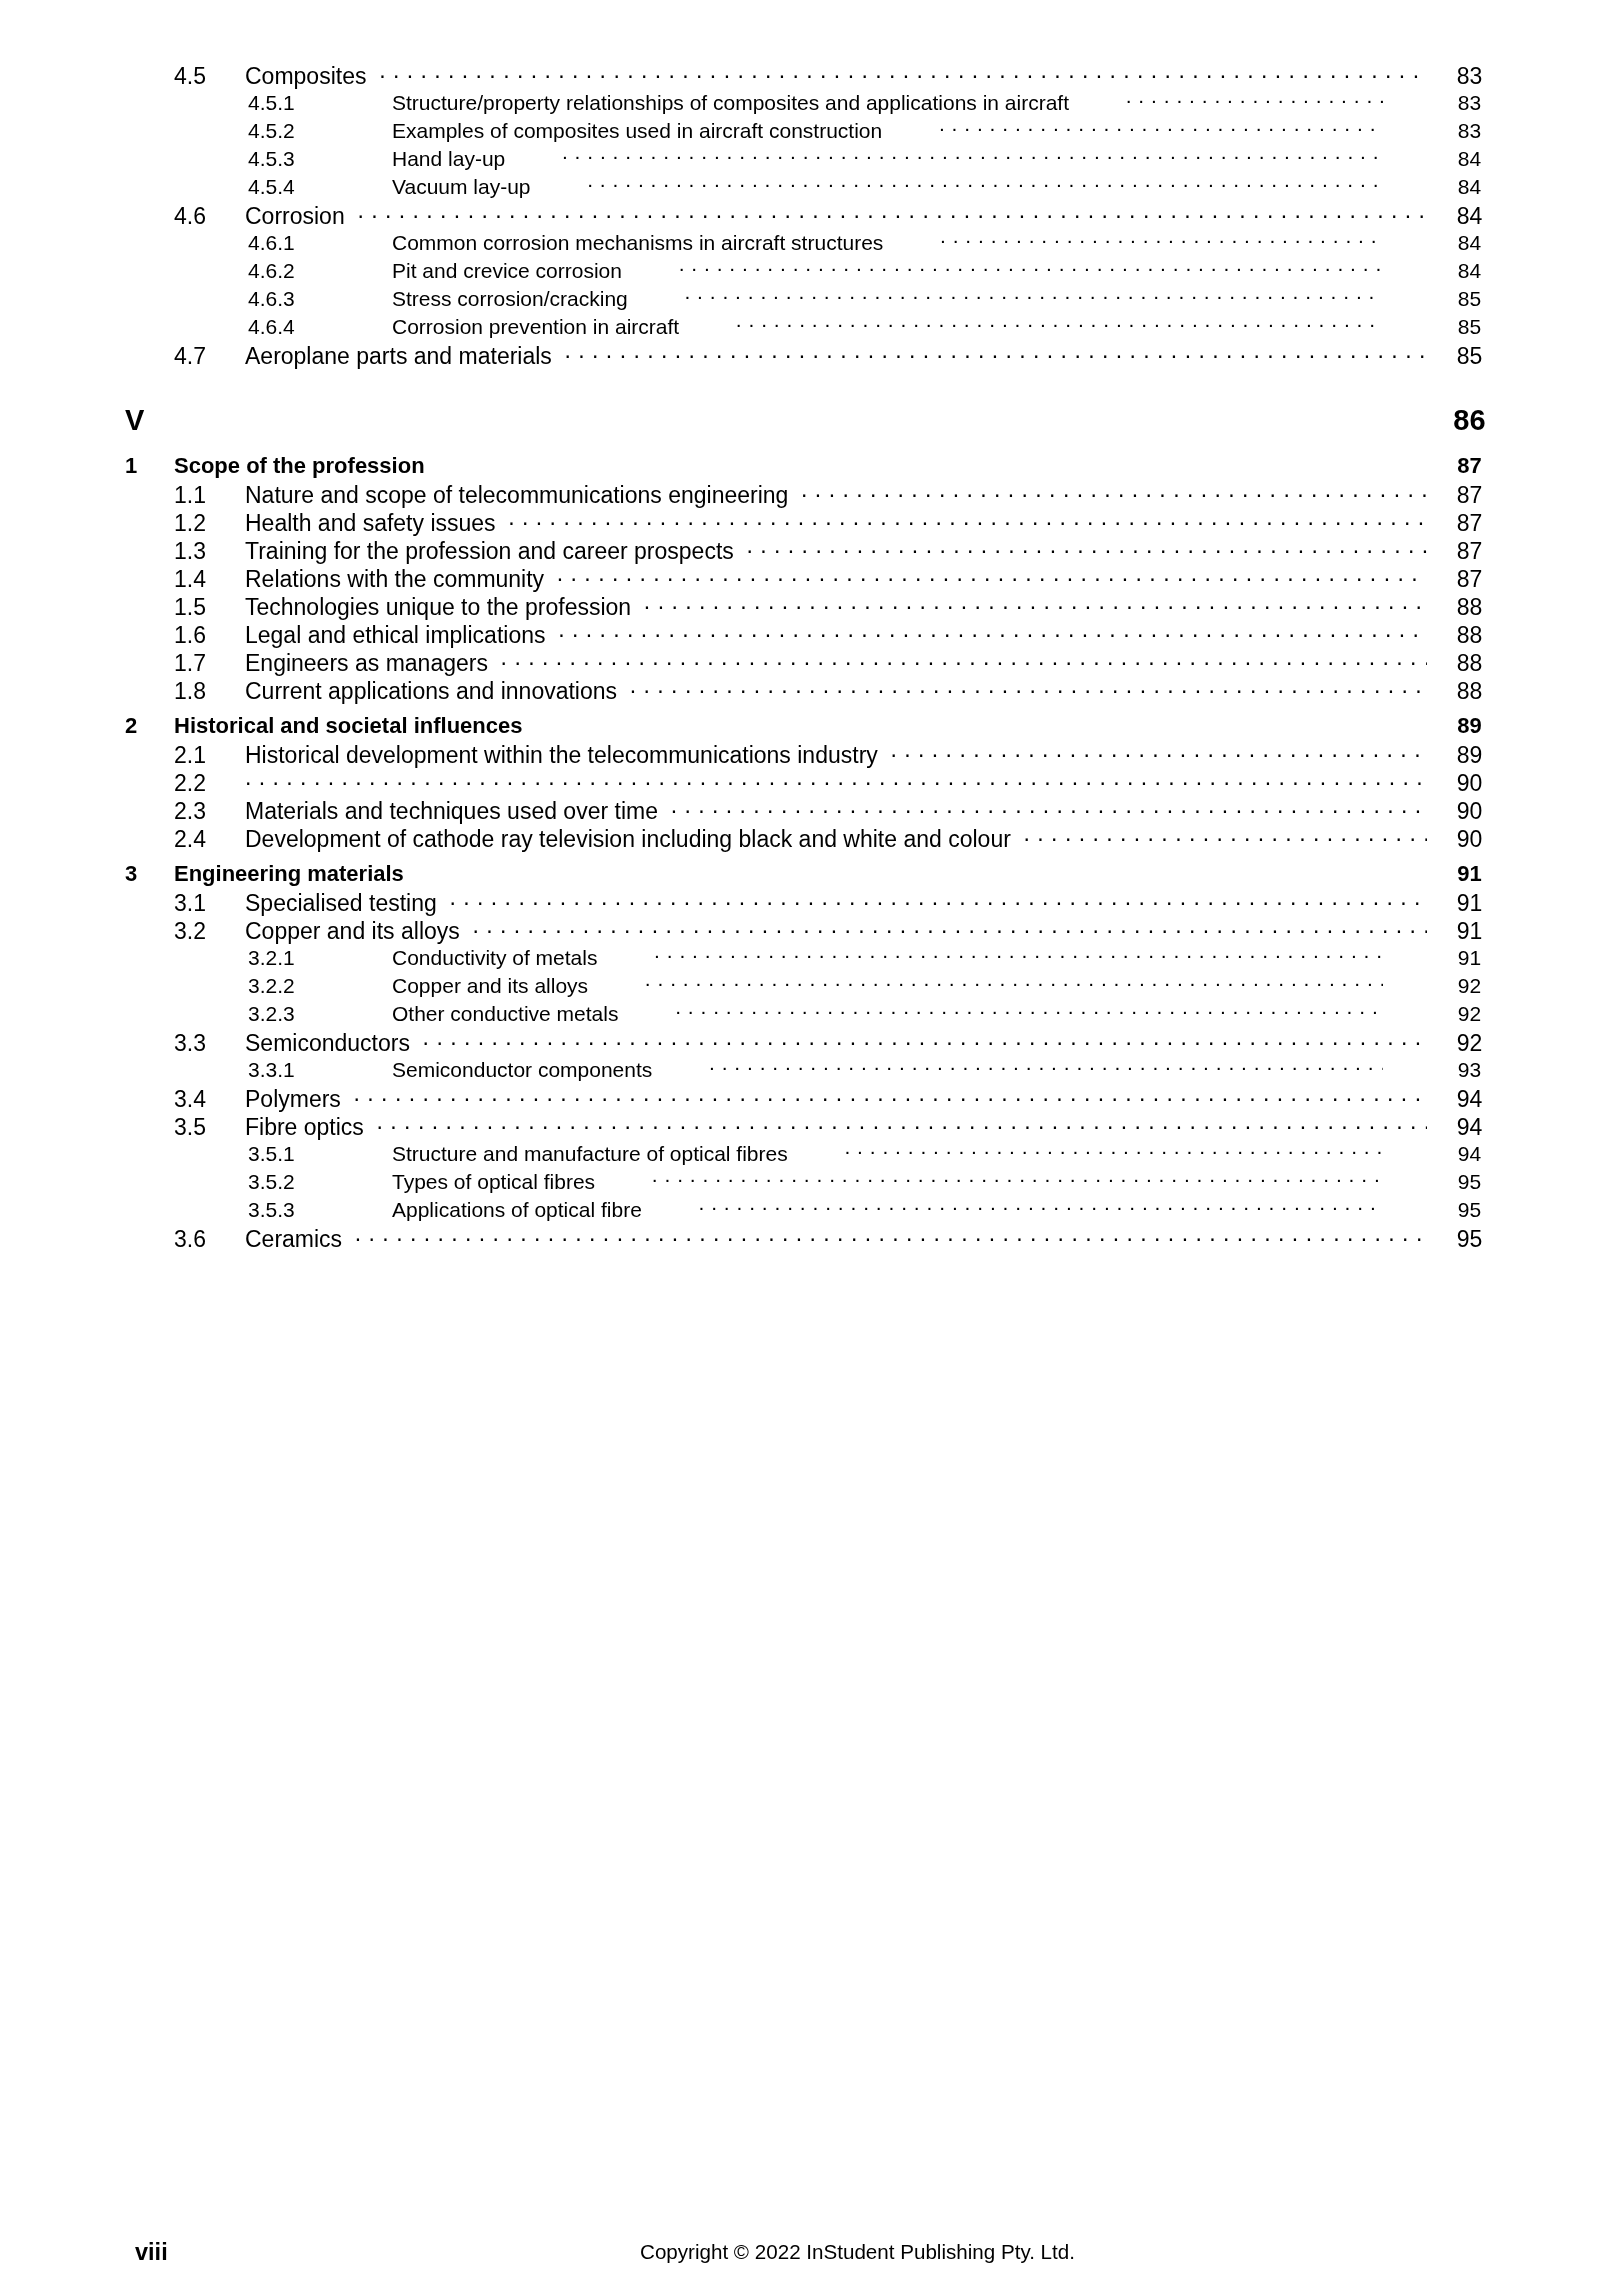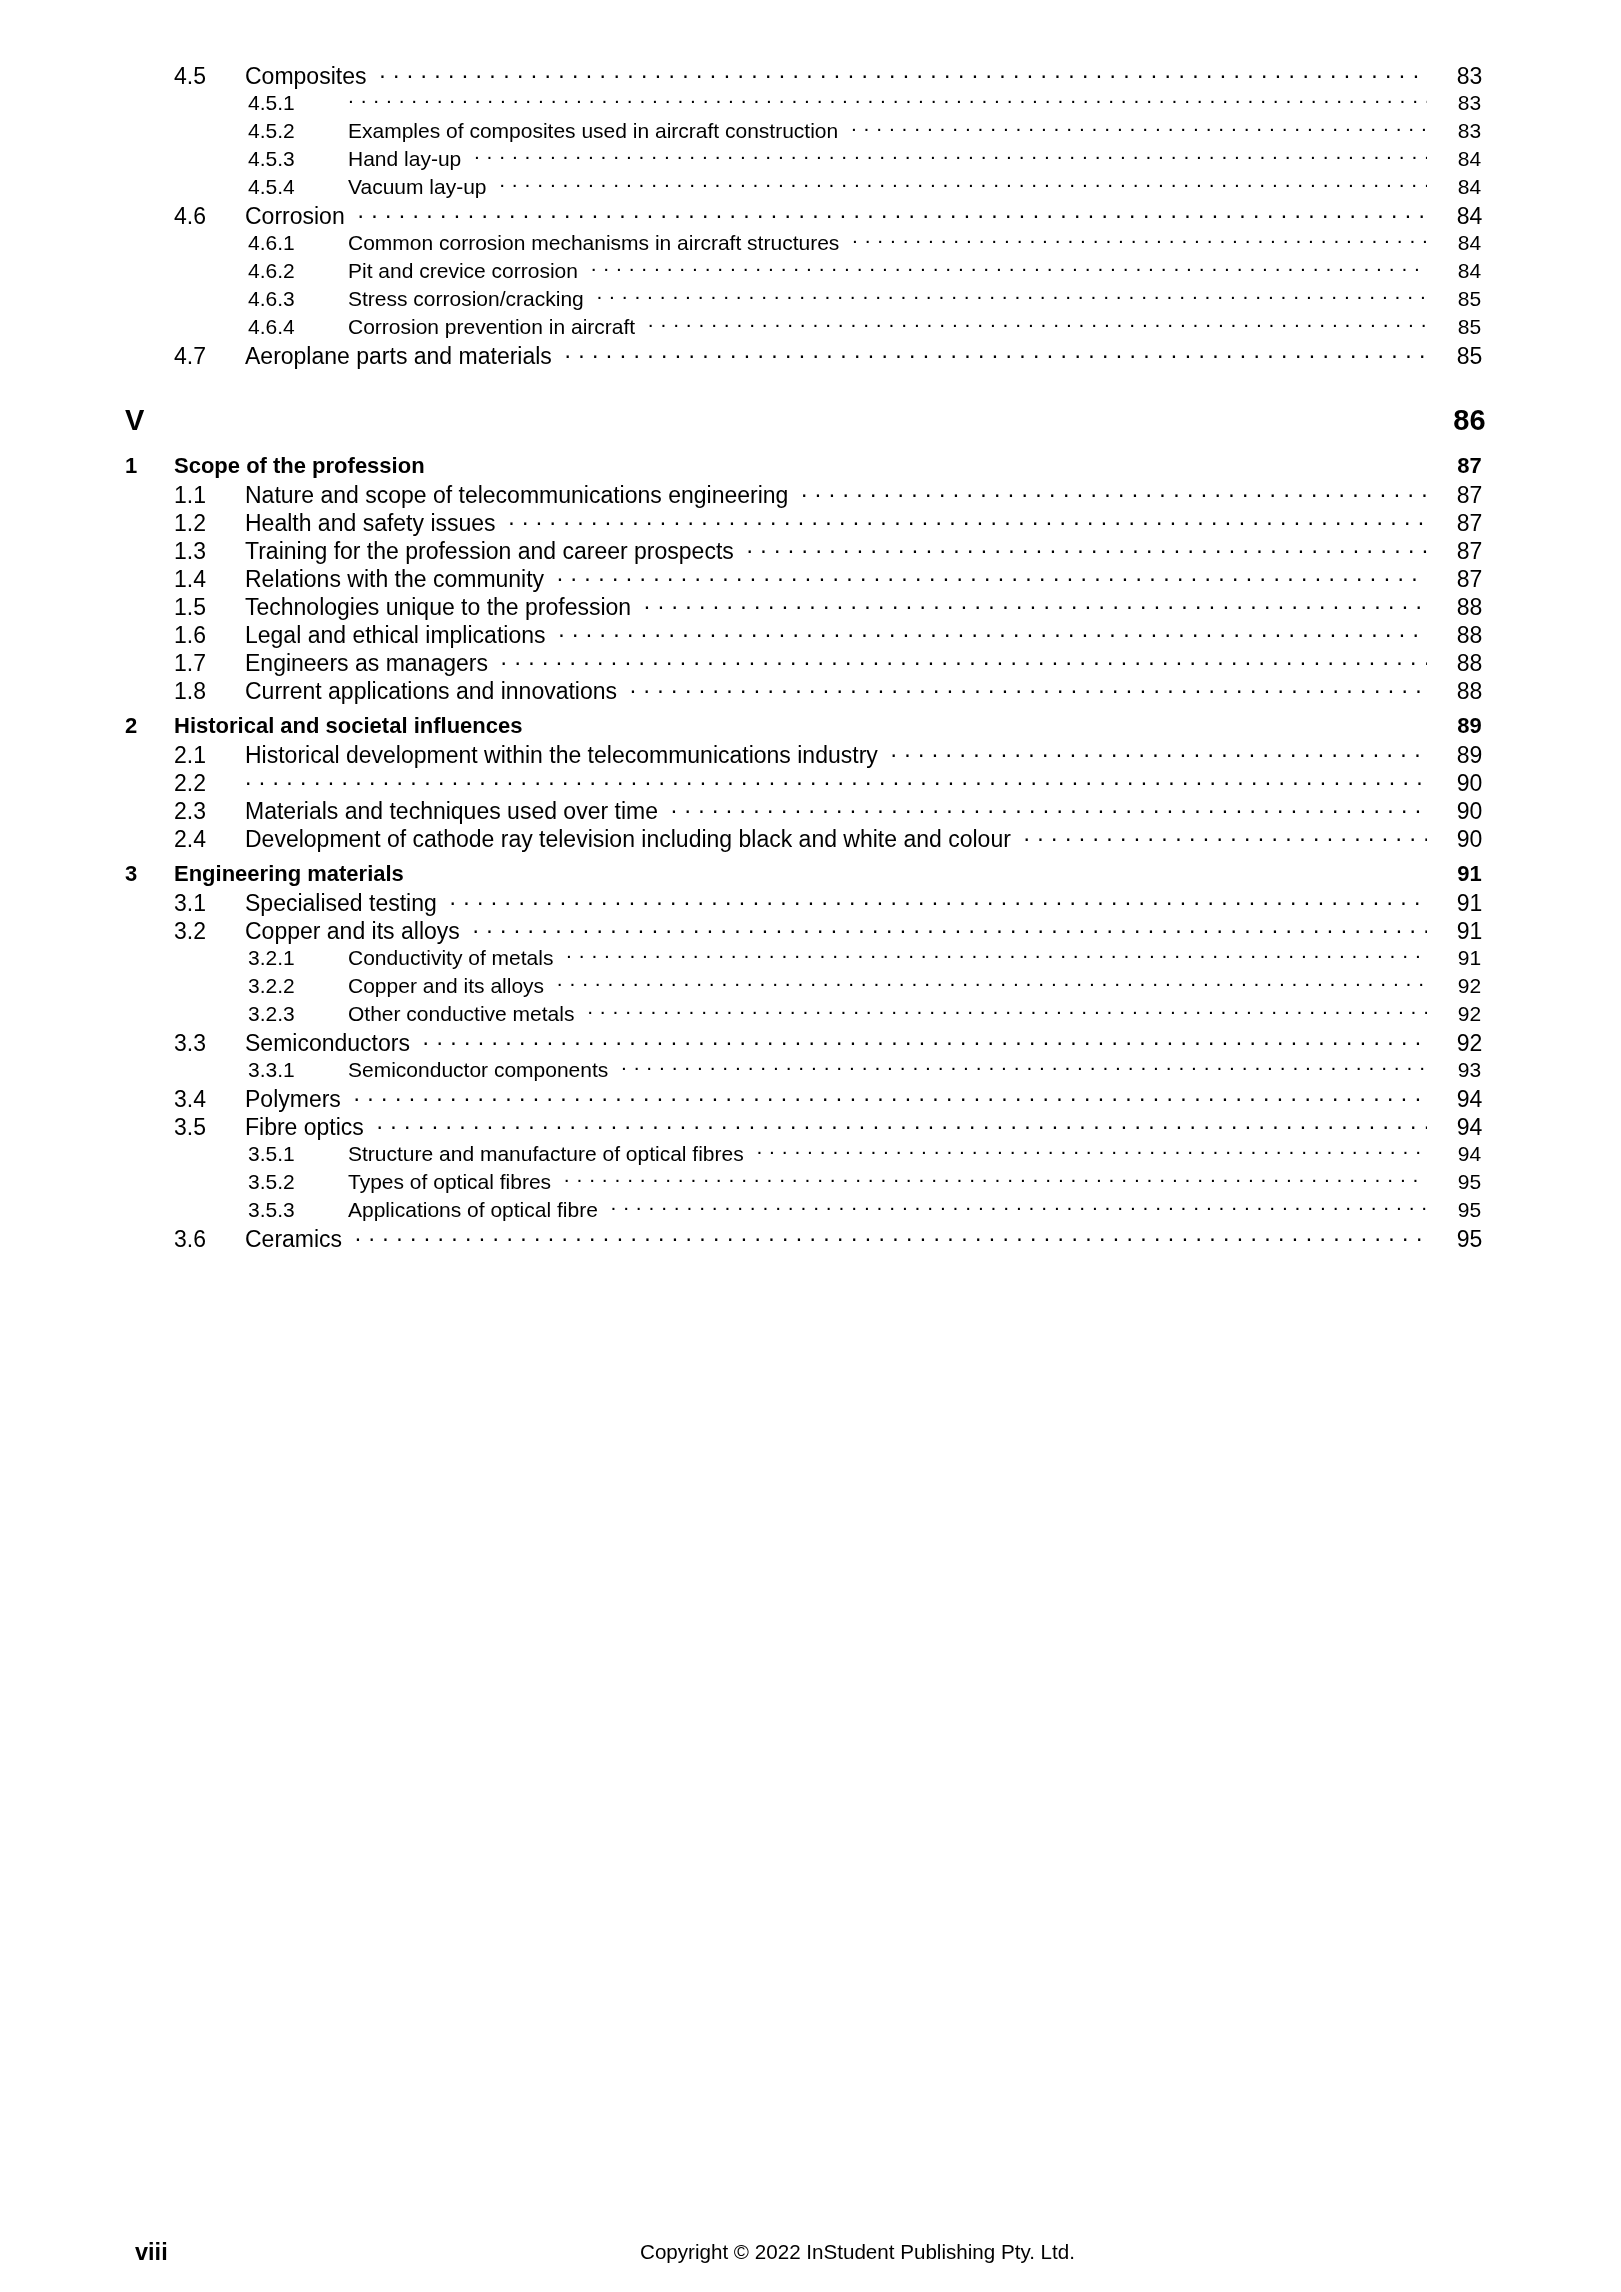--- a/index.html
+++ b/index.html
@@ -75,20 +75,21 @@
   .lvl2 {
     padding-left: 174px;
     font-size: 23px;
   }
   .lvl2 .num { width: 71px; }
 
   
   .lvl3 {
     padding-left: 248px;
     font-size: 21px;
+    gap: 44px;
   }
   .lvl3 .num { width: 100px; }
 
   
   .lvl1 {
     padding-left: 125px;
     font-size: 22px;
     font-weight: bold;
     height: 29px;
     line-height: 29px;
@@ -145,20 +146,21 @@
 
   <div class="toc" id="toc-list">
       <div class="row lvl2">
         <span class="num">4.5</span>
         <span class="label">Composites</span>
         <span class="leader"></span>
         <span class="pg">83</span>
       </div>
       <div class="row lvl3">
         <span class="num">4.5.1</span>
+        <span class="label">Structure/property relationships of composites and applications in aircraft</span>
         <span class="leader"></span>
         <span class="pg">83</span>
       </div>
       <div class="row lvl3">
         <span class="num">4.5.2</span>
         <span class="label">Examples of composites used in aircraft construction</span>
         <span class="leader"></span>
         <span class="pg">83</span>
       </div>
       <div class="row lvl3">

